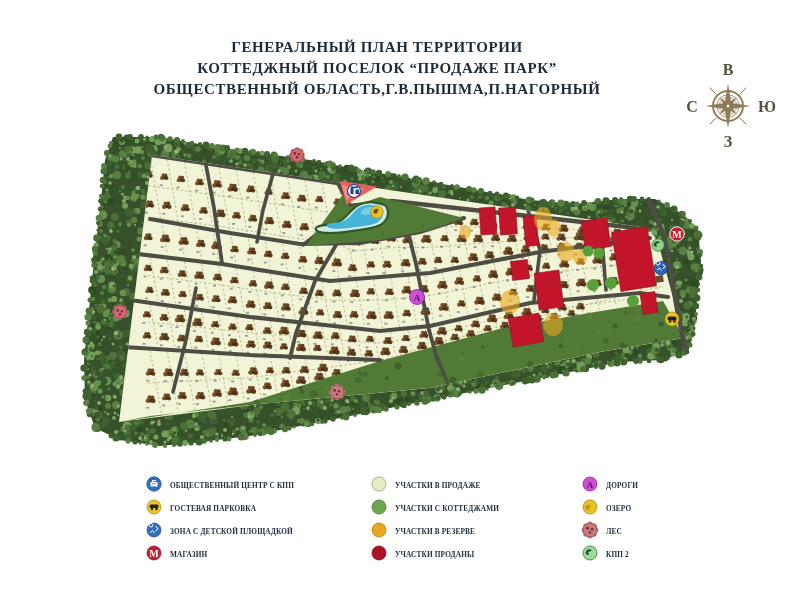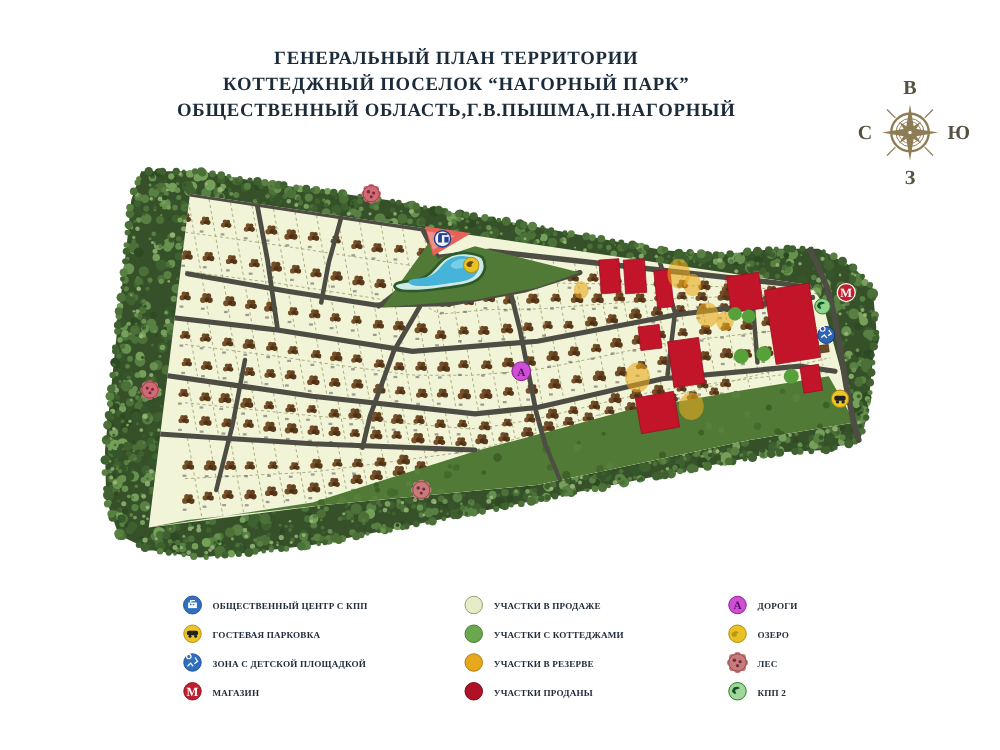--- a/index.html
+++ b/index.html
@@ -1,20 +1,20 @@
 <!DOCTYPE html>
 <html><head><meta charset="utf-8"><style>
 html,body{margin:0;padding:0;background:#fff;width:800px;height:600px;overflow:hidden;}
 body{font-family:"Liberation Serif",serif;}
-.ttl{position:absolute;left:0;width:730px;text-align:center;font-weight:bold;color:#1c2b3a;letter-spacing:0.6px;}
+.ttl{position:absolute;left:12px;width:730px;text-align:center;font-weight:bold;color:#1c2b3a;letter-spacing:0.6px;}
 </style></head><body>
 
 <div class="ttl" style="top:39px;font-size:15px;">ГЕНЕРАЛЬНЫЙ ПЛАН ТЕРРИТОРИИ</div>
 
-<div class="ttl" style="top:60px;font-size:15px;">КОТТЕДЖНЫЙ ПОСЕЛОК “НАГОРНЫЙ ПАРК”</div>
+<div class="ttl" style="top:60px;font-size:15px;">КОТТЕДЖНЫЙ ПОСЕЛОК “ПРОДАЖЕ ПАРК”</div>
 
 <div class="ttl" style="top:81px;font-size:15px;">ОБЩЕСТВЕННЫЙ ОБЛАСТЬ,Г.В.ПЫШМА,П.НАГОРНЫЙ</div>
 <svg width="800" height="600" viewBox="0 0 800 600" xmlns="http://www.w3.org/2000/svg" style="position:absolute;top:0;left:0;">
 <defs>
 <g id="tr">
         <circle cx="0" cy="0" r="2.7" fill="#63411f"></circle>
         <circle cx="-2.6" cy="1.3" r="2.2" fill="#744f28"></circle>
         <circle cx="2.5" cy="1.4" r="2.2" fill="#5a391c"></circle>
         <circle cx="-1.2" cy="-2" r="2" fill="#744f28"></circle>
         <circle cx="1.6" cy="-1.9" r="1.9" fill="#63411f"></circle>

